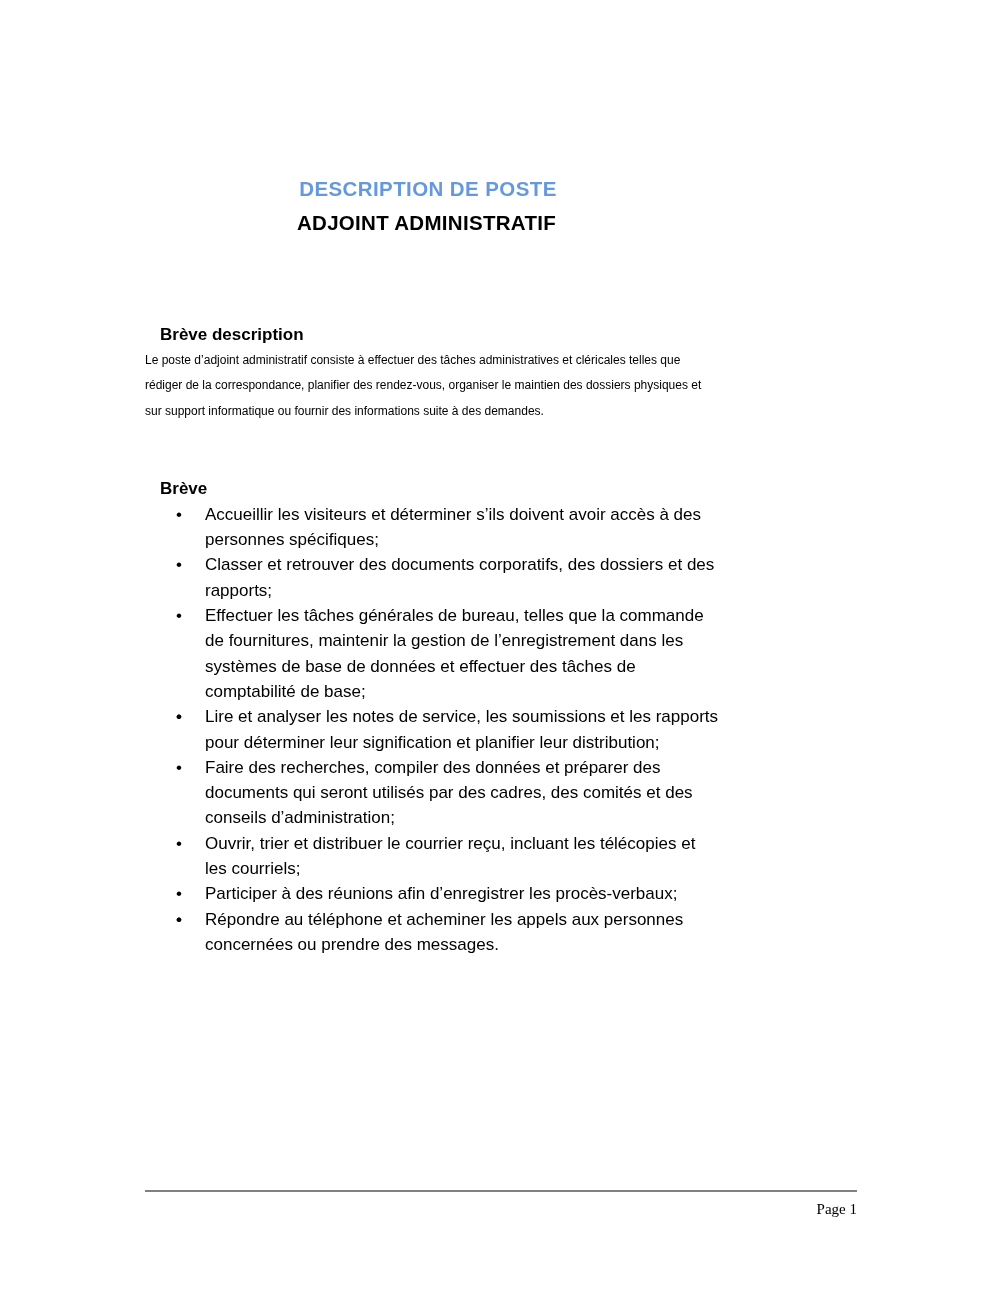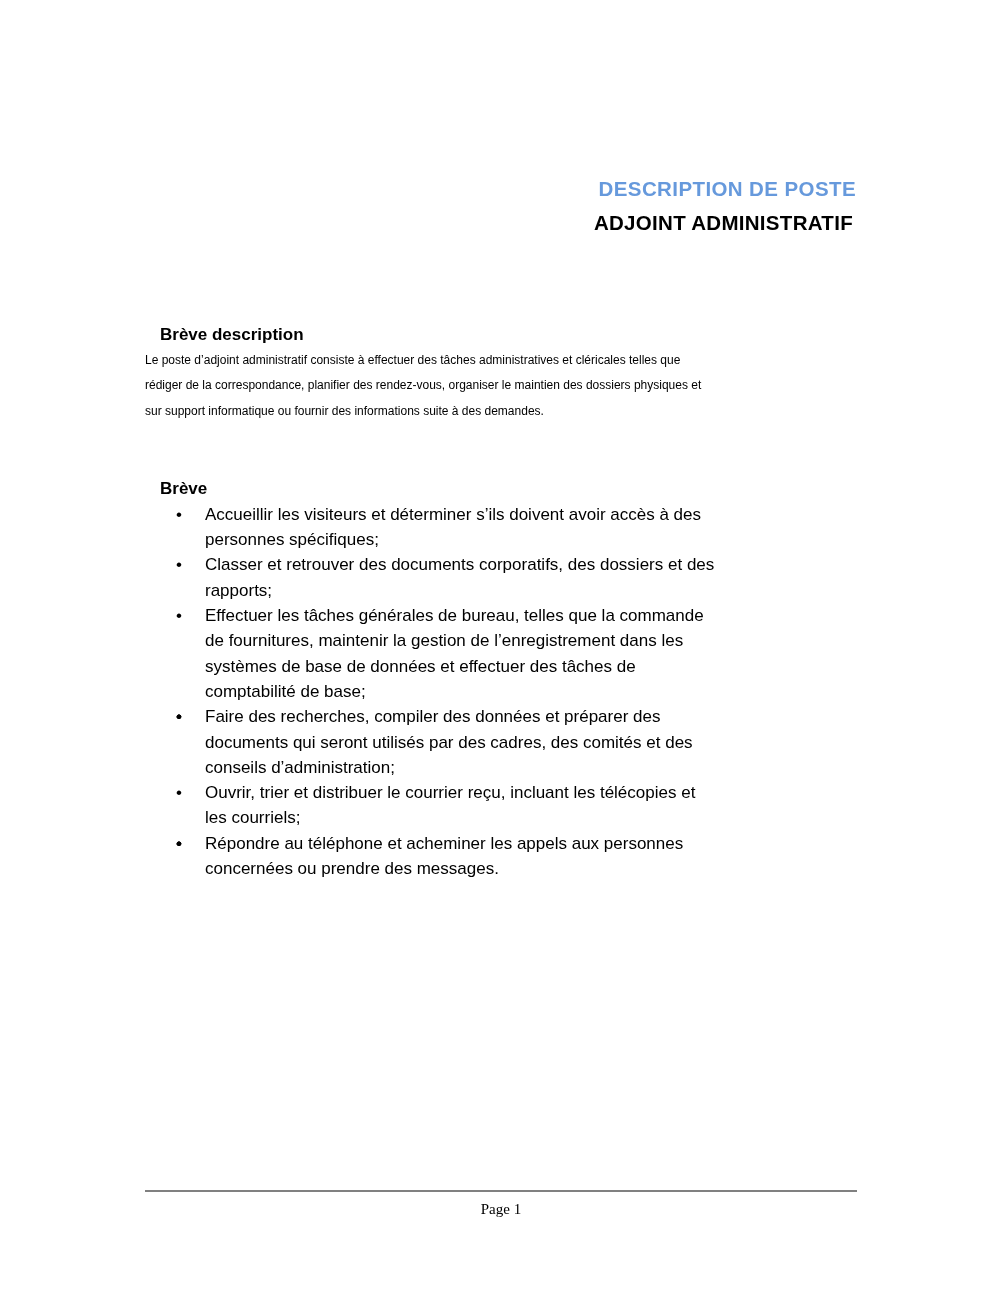--- a/index.html
+++ b/index.html
@@ -23,21 +23,21 @@
     background: #ffffff;
     overflow: hidden;
   }
 
   
   .title-block {
     position: absolute;
     left: 0;
     top: 176px;
     width: 856px;
-    text-align: right;
+    text-align: center;
   }
   .doc-title {
     font-size: 20.5px;
     font-weight: bold;
     letter-spacing: 0.4px;
     color: #6699DC;
     line-height: 26px;
     margin: 0;
     white-space: nowrap;
   }
@@ -109,21 +109,21 @@
     width: 100%;
     height: 2px;
     background: #808080;
     border: 0;
     margin: 0;
   }
   .footer-text {
     font-family: "Liberation Serif", serif;
     font-size: 15px;
     line-height: 20px;
-    text-align: center;
+    text-align: right;
     margin-top: 7px;
     color: #000000;
   }
 </style>
 </head>
 <body>
 
 <div class="page">
 
   <div class="title-block">
@@ -151,31 +151,33 @@
         </li>
         <li>
           <span class="bullet-mark">•</span>
           <span>Effectuer les tâches générales de bureau, telles que la commande de fournitures, maintenir la gestion de l’enregistrement dans les systèmes de base de données et effectuer des tâches de comptabilité de base;</span>
         </li>
         <li>
           <span class="bullet-mark">•</span>
         </li>
         <li>
           <span class="bullet-mark">•</span>
+          <span>Lire et analyser les notes de service, les soumissions et les rapports pour déterminer leur signification et planifier leur distribution;</span>
         </li>
         <li>
           <span class="bullet-mark">•</span>
           <span>Faire des recherches, compiler des données et préparer des documents qui seront utilisés par des cadres, des comités et des conseils d’administration;</span>
         </li>
         <li>
           <span class="bullet-mark">•</span>
           <span>Ouvrir, trier et distribuer le courrier reçu, incluant les télécopies et les courriels;</span>
         </li>
         <li>
           <span class="bullet-mark">•</span>
+          <span>Participer à des réunions afin d’enregistrer les procès-verbaux;</span>
         </li>
         <li>
           <span class="bullet-mark">•</span>
         </li>
         <li>
           <span class="bullet-mark">•</span>
           <span>Répondre au téléphone et acheminer les appels aux personnes concernées ou prendre des messages.</span>
         </li>
       </ul>
     </div>

